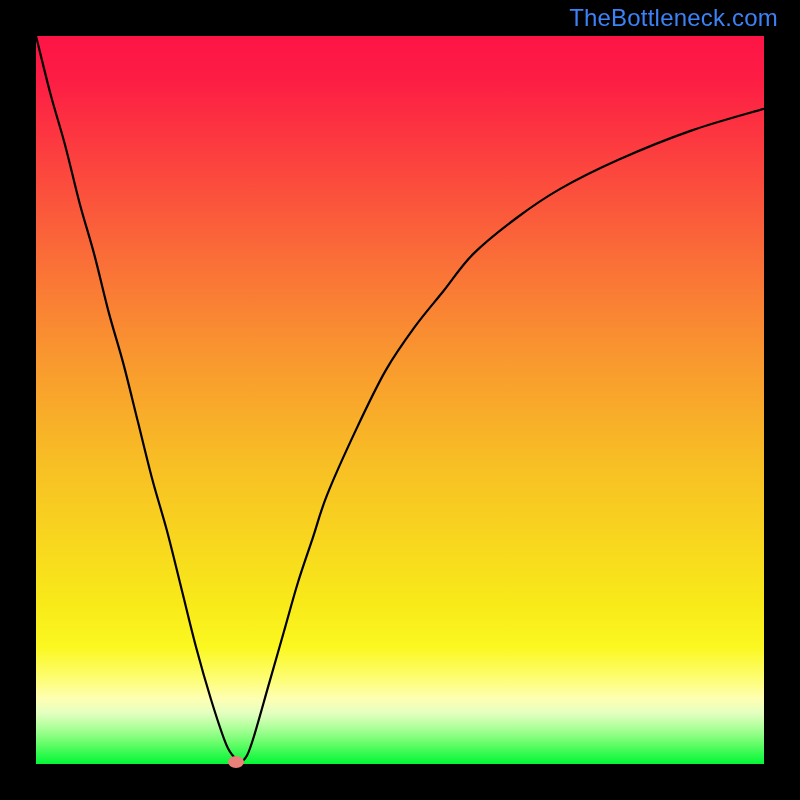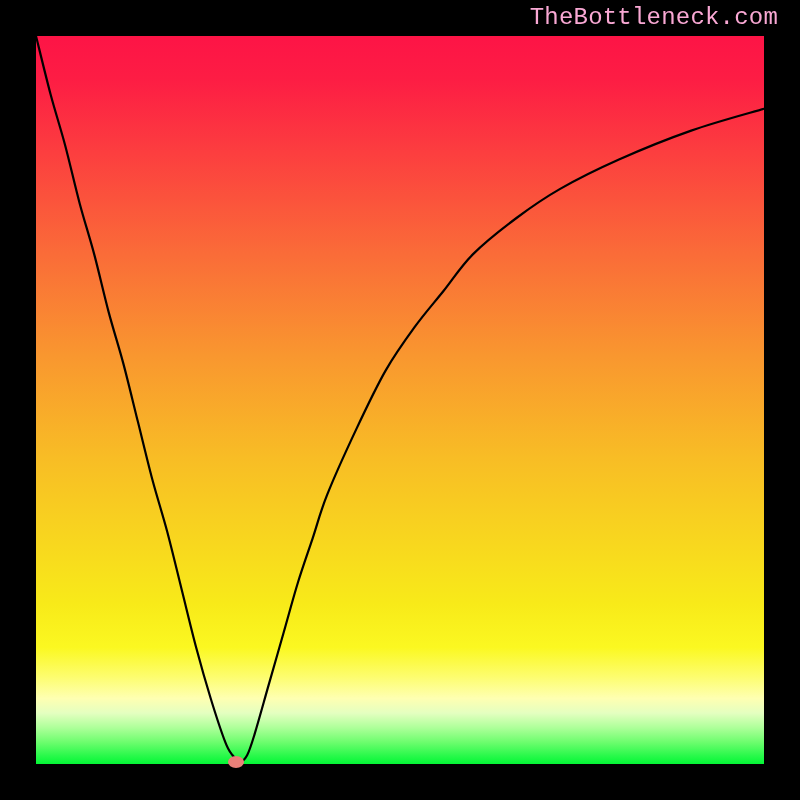--- a/index.html
+++ b/index.html
@@ -16,26 +16,25 @@
     left: 0;
     top: 0;
     width: 800px;
     height: 800px;
     background: #000;
   }
   .watermark {
     position: absolute;
     top: 4px;
     right: 22px;
-    color: #f9a8d4;
+    color: #3b82f6;
     font-size: 24px;
     font-weight: 500;
     letter-spacing: 0.2px;
     user-select: none;
-    font-family: Liberation Mono, monospace;
   }
   .plot-area {
     position: absolute;
     left: 36px;
     top: 36px;
     width: 728px;
     height: 728px;
     
     background: linear-gradient(
       to bottom,

